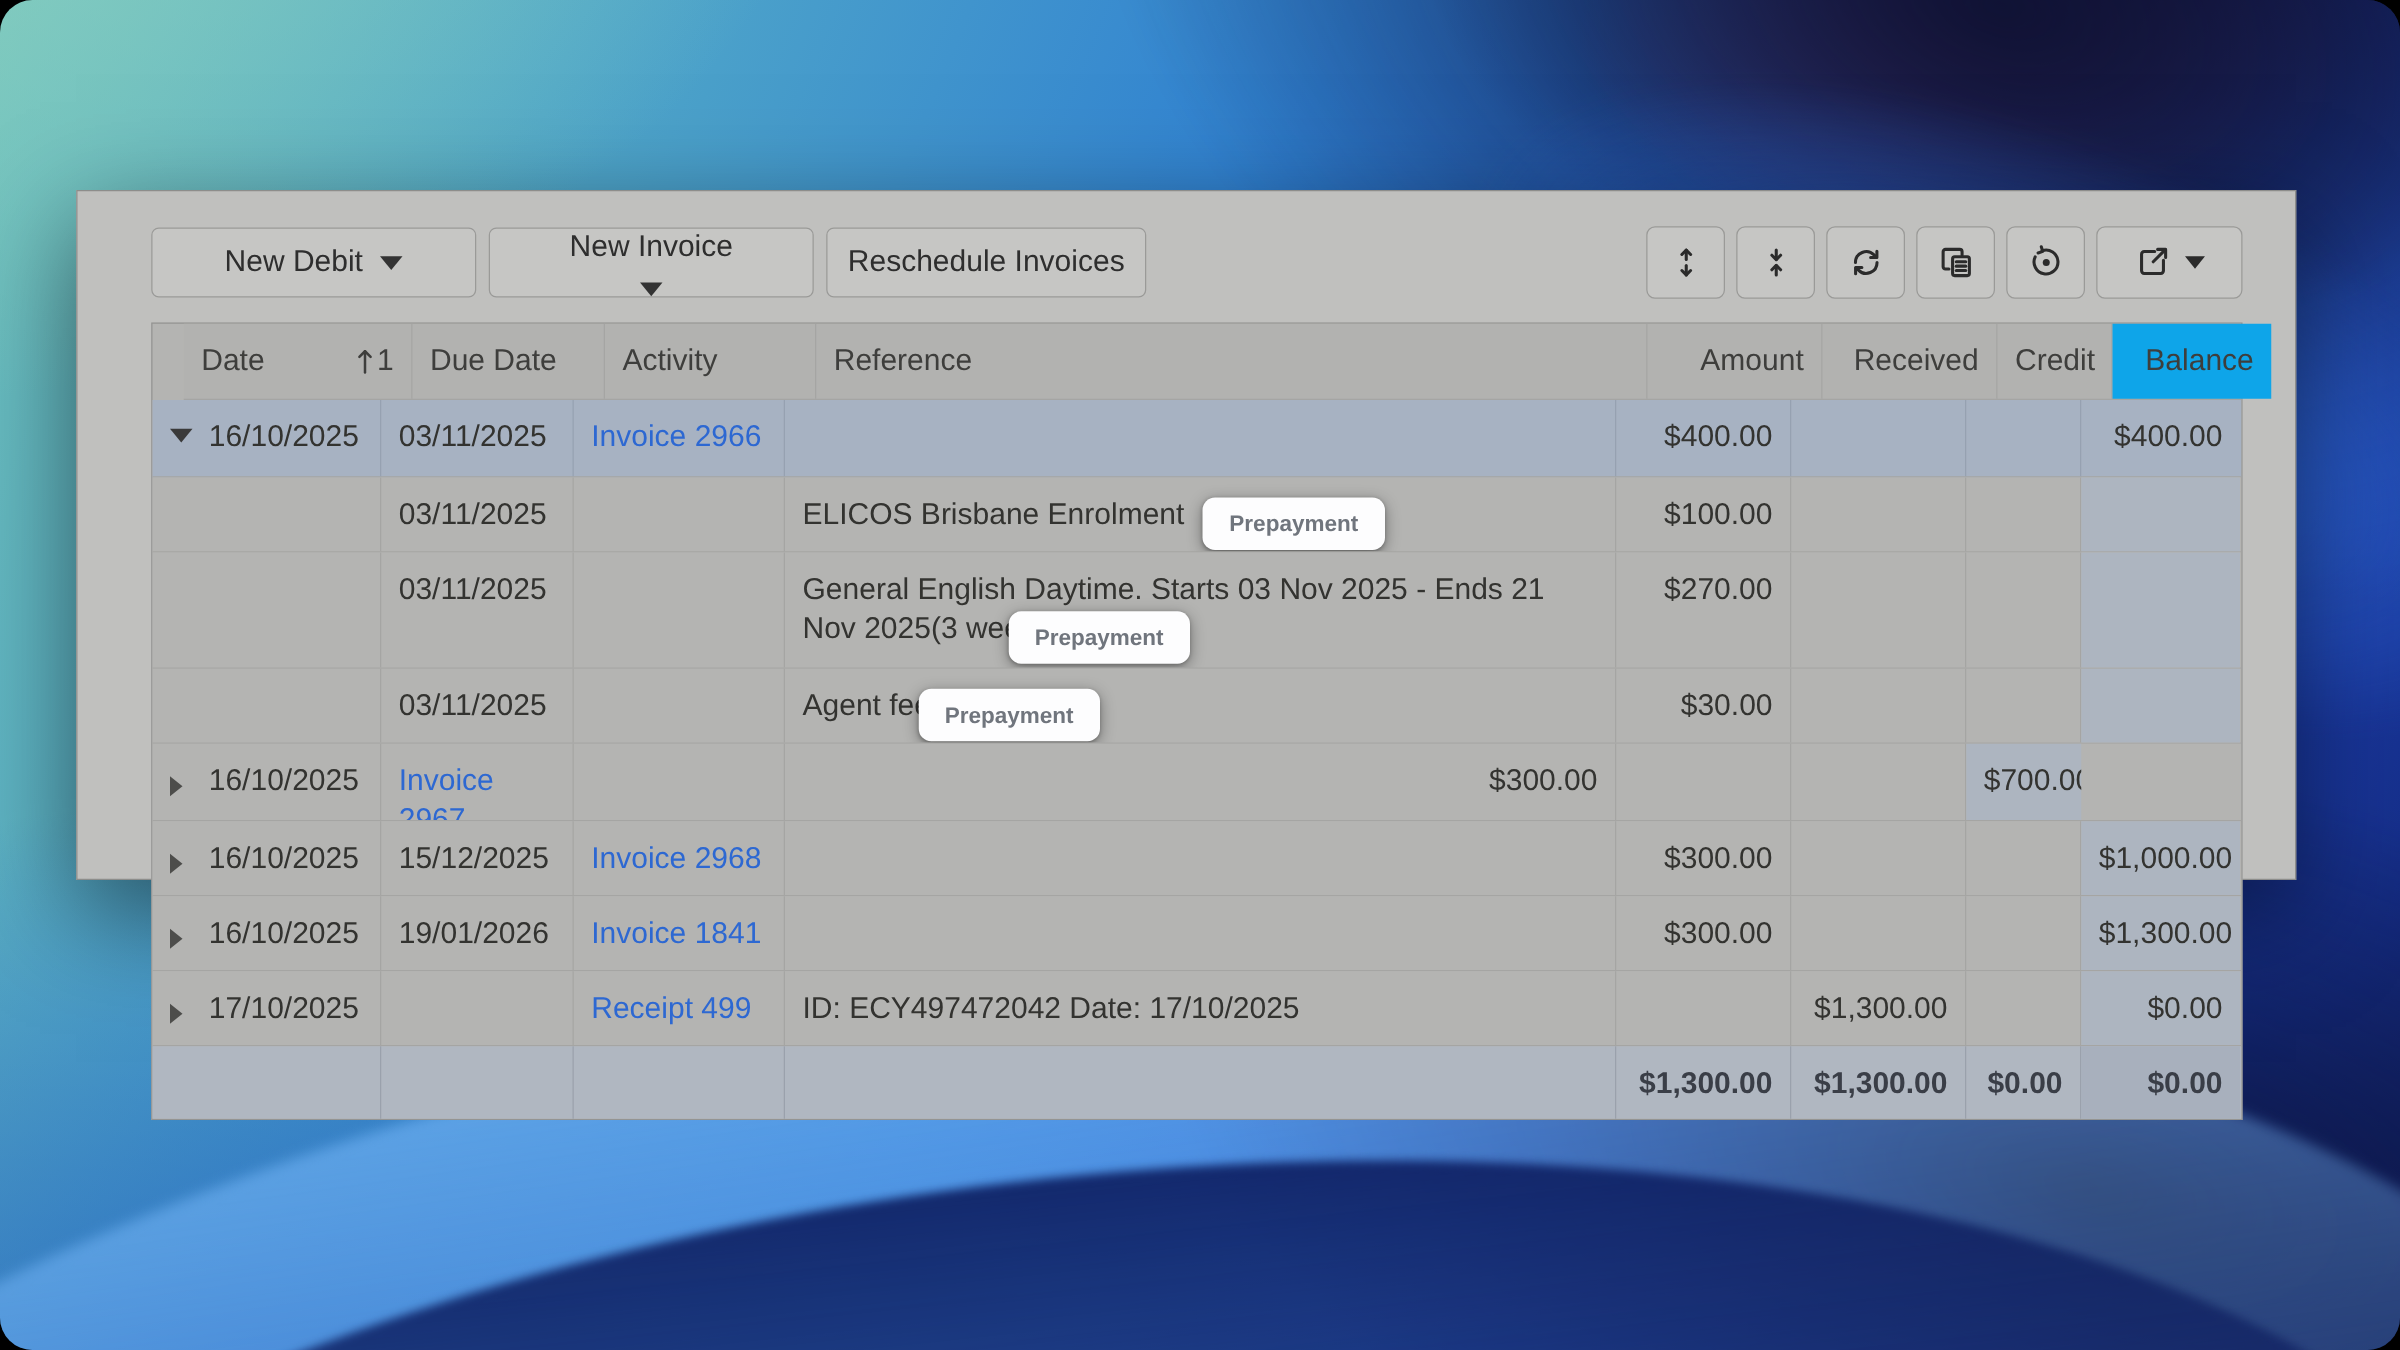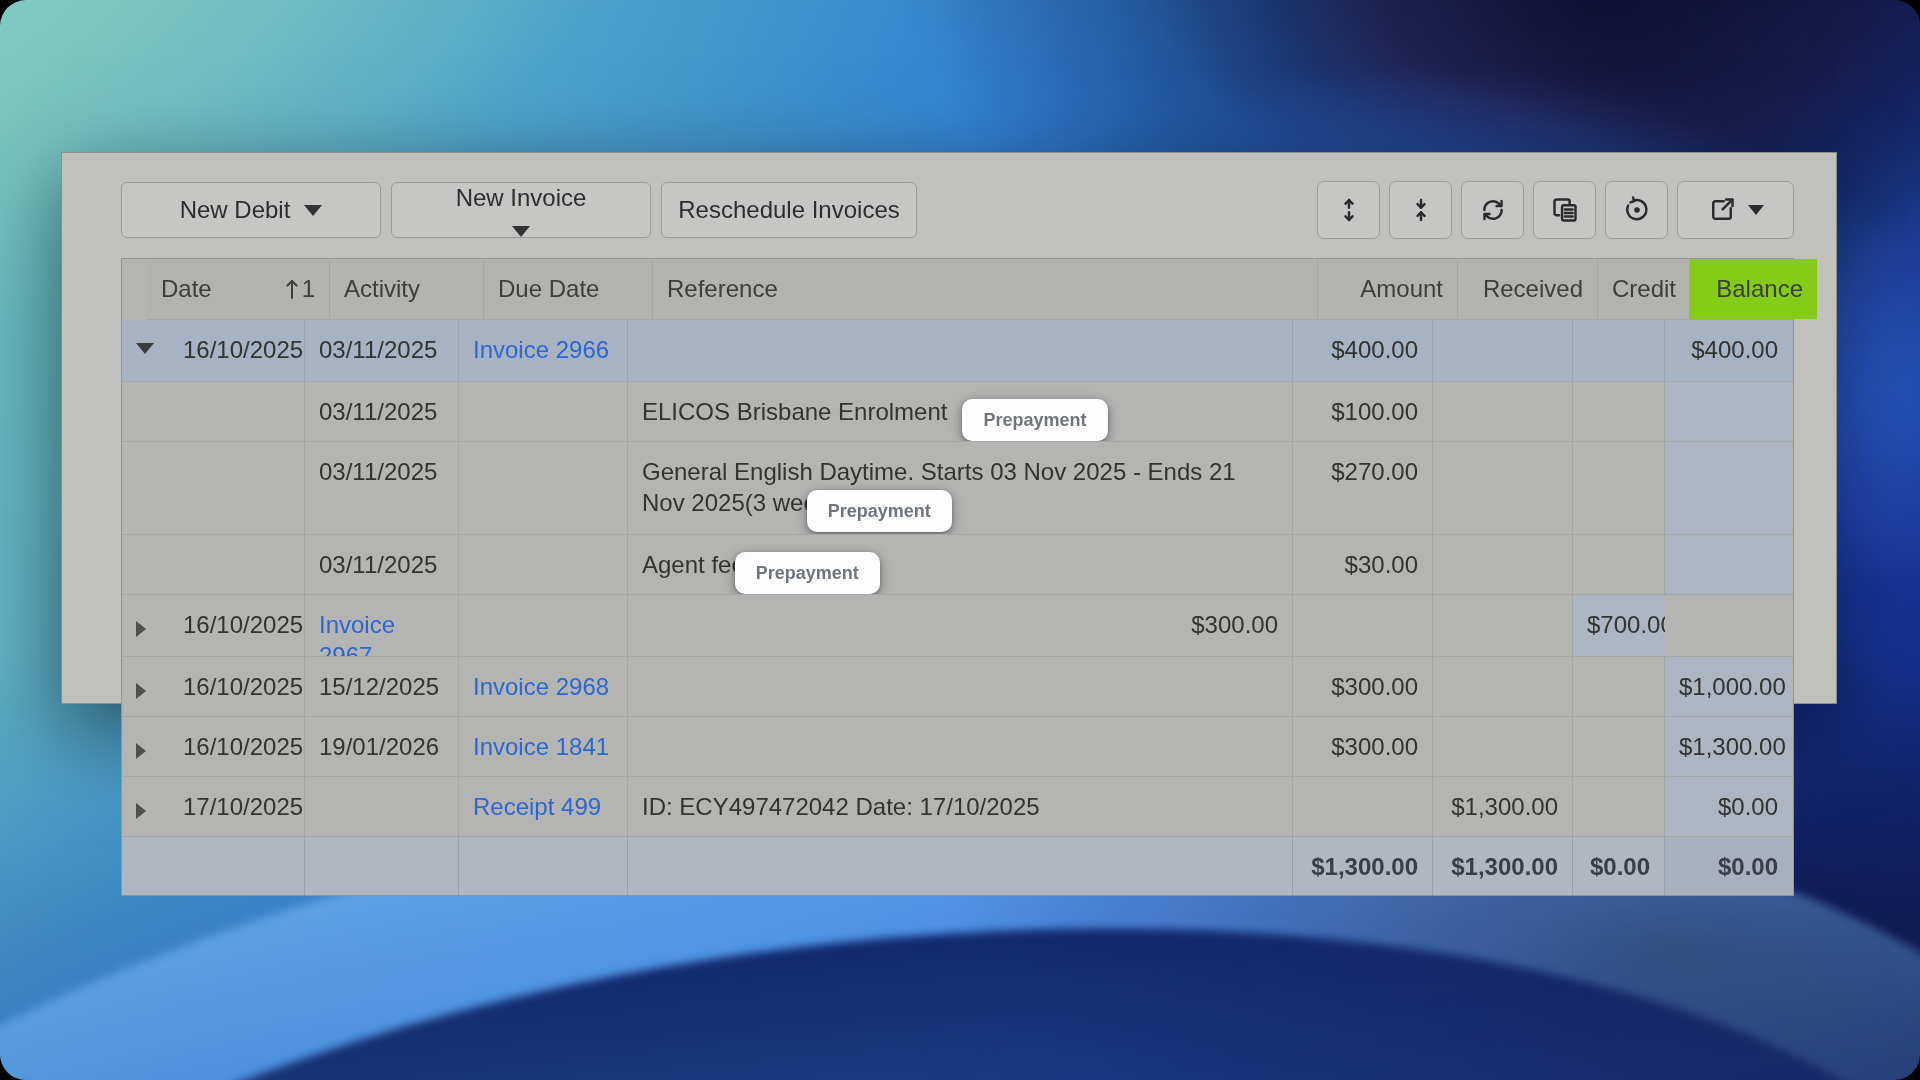--- a/index.html
+++ b/index.html
@@ -59,31 +59,31 @@
   .tr { display:grid; grid-template-columns:183px 154px 169px 665px 140px 140px 92px 127px;
         border-bottom:1px solid #a5a5a3; background:#b4b4b2; }
   .tr:last-child { border-bottom:none; }
   .td { border-right:1px solid #a5a5a3; padding:14px 14px 0 14px; line-height:31px;
         overflow:hidden; position:relative; }
   .td:last-child { border-right:none; }
   .num { text-align:right; }
   .h61 { height:61px; } .h62 { height:62px; } .h60 { height:60px; } .h93 { height:93px; } .h58 { height:58px; }
 
   .thead { background:#b2b2b0; color:#3e3e3c;margin-left:25px; }
-  .thead .td.balance { background:#84cc16; }
+  .thead .td.balance { background:#0ea5e9; }
   .sortwrap { display:flex; justify-content:space-between; width:100%; }
   .sortind { display:flex; align-items:center; gap:2px; color:#3e3e3c; }
   .sortind svg { width:16px; height:22px; stroke:#3e3e3c; stroke-width:2; fill:none;
                  stroke-linecap:round; stroke-linejoin:round; }
 
   .selected { background:var(--selected,#a7b2c2); }
   .selected .td { border-right-color:#96a1b1; }
   .td.balance { background:#adb5c0; }
 
-  .datecell { display:flex; gap:29px; }
+  .datecell { display:flex; gap:13px; }
   .exp { width:18px; flex:0 0 18px; display:inline-flex; margin-top:9px; cursor:pointer; }
   .tri-open { width:0; height:0; border-left:9px solid transparent; border-right:9px solid transparent;
               border-top:11px solid #3a3a3a; }
   .tri-closed { width:0; height:0; border-top:8px solid transparent; border-bottom:8px solid transparent;
                 border-left:10px solid #4d4d4b; margin-top:3px; }
 
   .link { color:var(--link,#2d68d2); cursor:pointer; }
 
   .badge { display:inline-block; background:var(--badge-bg,#fdfdfe); color:var(--badge-text,#70757d);
            font-weight:bold; font-size:18px; line-height:23px; padding:10px 21px 9px;
@@ -181,22 +181,22 @@
             <span>Date</span>
             <span class="sortind">
               <svg viewBox="0 0 16 22">
                   <line x1="8" y1="20" x2="8" y2="3"></line>
                   <polyline points="3.5 7.5 8 3 12.5 7.5"></polyline>
                 </svg>
               <span>1</span>
             </span>
           </div>
         </div>
+        <div class="td"><span>Due Date</span></div>
         <div class="td"><span>Activity</span></div>
-        <div class="td"><span>Due Date</span></div>
         <div class="td"><span>Reference</span></div>
         <div class="td num"><span>Amount</span></div>
         <div class="td num"><span>Received</span></div>
         <div class="td num"><span>Credit</span></div>
         <div class="td num balance"><span>Balance</span></div>
       </div>
 
       <div class="tr selected h62">
         <div class="td datecell">
           <span class="exp">

